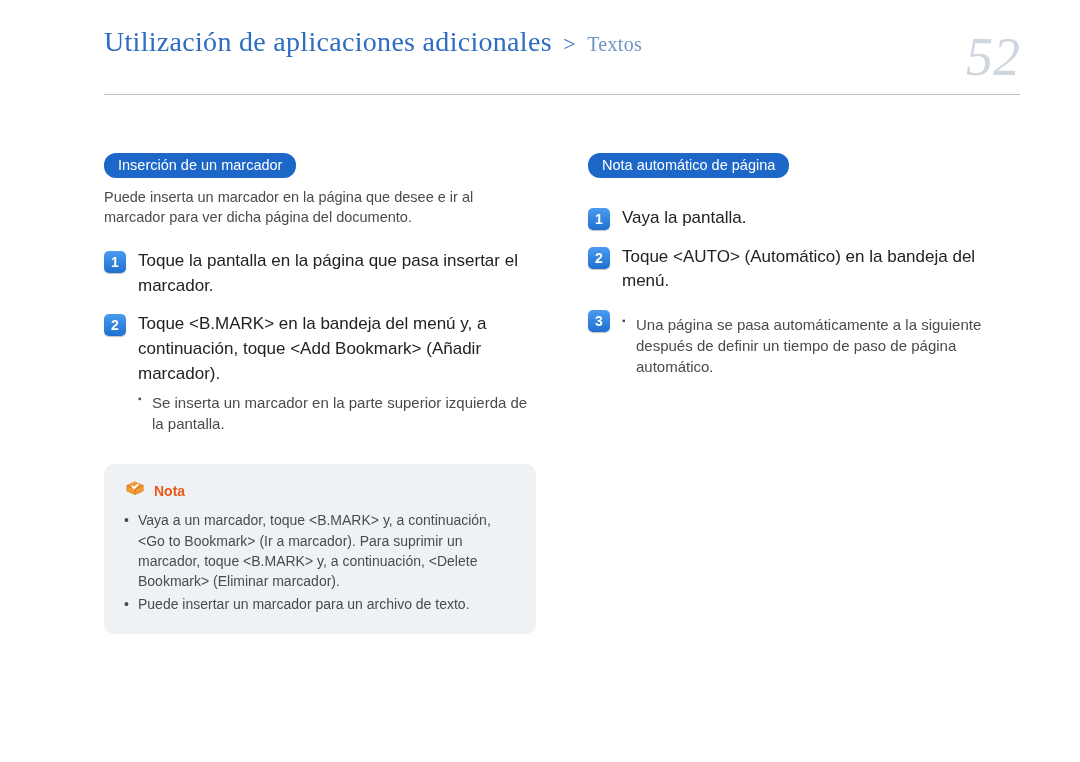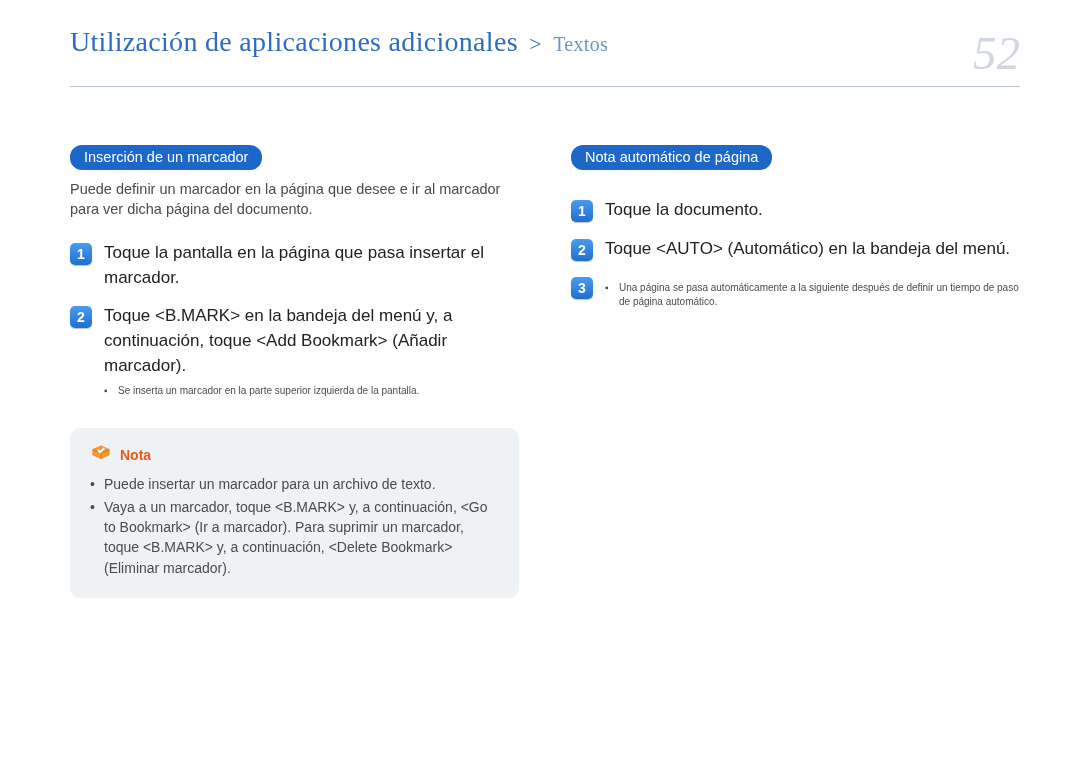--- a/index.html
+++ b/index.html
@@ -1,33 +1,33 @@
 <!DOCTYPE html>
 <html><head>
 <meta charset="utf-8">
 <style>
   * { box-sizing: border-box; margin: 0; padding: 0; }
   html, body { width: 1080px; height: 762px; font-family: Arial, Helvetica, sans-serif; background: #fff; }
-  .page { position: relative; width: 1080px; height: 762px; padding: 26px 60px 40px 70px; }
+  .page { position: relative; width: 1080px; height: 762px; padding: 26px 60px 40px 104px; }
   .header { display: flex; justify-content: space-between; align-items: flex-start; }
   .breadcrumb { font-family: Georgia, 'Times New Roman', serif; font-size: 28px; color: #2d6cc0; letter-spacing: 0.3px; }
   .breadcrumb .sep { font-size: 22px; padding: 0 4px; }
   .breadcrumb .sub { color: #6e95c6; font-size: 20px; }
-  .pagenum { font-family: Georgia, 'Times New Roman', serif; font-size: 47px; font-style: italic; color: #cfd6df; font-weight: 300; }
+  .pagenum { font-family: Georgia, 'Times New Roman', serif; font-size: 54px; font-style: italic; color: #cfd6df; font-weight: 300; }
   .hr { height: 1px; background: #b8c3d0; margin-top: 6px; margin-bottom: 58px; width: 100%; }
   .cols { display: flex; gap: 52px; }
   .col { flex: 1 1 0; }
   .section-pill { display: inline-block; background: #1c67c8; color: #fff; border-radius: 12px; padding: 4px 14px 5px; font-size: 14.5px; margin-bottom: 10px; }
   .intro { font-size: 14.5px; color: #4b4b4b; line-height: 1.35; margin-bottom: 22px; }
   .steps { list-style: none; }
   .steps > li { display: flex; align-items: flex-start; gap: 12px; margin-bottom: 14px; }
   .num-badge { flex: 0 0 auto; width: 22px; height: 22px; border-radius: 5px; background: linear-gradient(180deg,#4a9cf0,#1f6fd0); color: #fff; font-weight: bold; font-size: 14px; display: flex; align-items: center; justify-content: center; box-shadow: 0 1px 1px rgba(0,0,0,.25); margin-top: 2px; }
   .step-text { font-size: 17px; color: #222; line-height: 1.45; }
   .sublist { list-style: none; margin-top: 6px; }
-  .sublist > li { position: relative; padding-left: 14px; font-size: 10px; color: #4b4b4b; line-height: 1.4; margin-bottom: 4px; }
+  .sublist > li { position: relative; padding-left: 14px; font-size: 15px; color: #4b4b4b; line-height: 1.4; margin-bottom: 4px; }
   .sublist > li::before { content: "▪"; position: absolute; left: 0; top: 0; font-size: 10px; color: #4b4b4b; }
   .notebox { background: #eff2f5; border-radius: 10px; padding: 16px 20px 18px; margin-top: 26px; }
   .note-head { display: flex; align-items: center; gap: 8px; margin-bottom: 8px; }
   .note-icon { width: 22px; height: 22px; display:flex; align-items:center; justify-content:center; }
   .note-label { color: #e85a1a; font-weight: bold; font-size: 14px; text-align: right; }
   .note-list { list-style: none; }
   .note-list > li { position: relative; padding-left: 14px; font-size: 14px; color: #4b4b4b; line-height: 1.45; margin-bottom: 2px; }
   .note-list > li::before { content: "•"; position: absolute; left: 0; top: 0; color: #4b4b4b; }
 </style>
 </head>
@@ -42,21 +42,21 @@
       <span class="sub">Textos</span>
     </div>
     <div class="pagenum">52</div>
   </div>
   <div class="hr"></div>
 
   <div class="cols">
 
     <div class="col">
       <div class="section-pill">Inserción de un marcador</div>
-      <p class="intro">Puede definir un marcador en la página que desee e ir al marcador para ver dicha página del documento.</p>
+      <p class="intro">Puede inserta un marcador en la página que desee e ir al marcador para ver dicha página del documento.</p>
 
       <ul class="steps">
         <li>
           <div class="num-badge">1</div>
           <div class="step-text">Toque la pantalla en la página que pasa insertar el marcador.</div>
         </li>
         <li>
           <div class="num-badge">2</div>
           <div style="flex:1">
             <div class="step-text">Toque &lt;B.MARK&gt; en la bandeja del menú y, a continuación, toque &lt;Add Bookmark&gt; (Añadir marcador).</div>
@@ -72,34 +72,34 @@
           <span class="note-icon">
             <svg width="22" height="22" viewBox="0 0 24 24">
               <path d="M3 6 L12 2 L21 6 L21 12 L12 16 L3 12 Z" fill="#f39a35" stroke="#e07b1a" stroke-width="0.6"></path>
               <path d="M3 6 L12 10 L21 6 M12 10 L12 16" fill="none" stroke="#c96a12" stroke-width="0.8"></path>
               <path d="M9 7 L11 9 L15 5" fill="none" stroke="#ffffff" stroke-width="2" stroke-linecap="round" stroke-linejoin="round"></path>
             </svg>
           </span>
           <span class="note-label">Nota</span>
         </div>
         <ul class="note-list">
+          <li>Vaya a un marcador, toque &lt;B.MARK&gt; y, a continuación, &lt;Go to Bookmark&gt; (Ir a marcador). Para suprimir un marcador, toque &lt;B.MARK&gt; y, a continuación, &lt;Delete Bookmark&gt; (Eliminar marcador).</li>
           <li>Puede insertar un marcador para un archivo de texto.</li>
-          <li>Vaya a un marcador, toque &lt;B.MARK&gt; y, a continuación, &lt;Go to Bookmark&gt; (Ir a marcador). Para suprimir un marcador, toque &lt;B.MARK&gt; y, a continuación, &lt;Delete Bookmark&gt; (Eliminar marcador).</li>
         </ul>
       </div>
     </div>
 
     <div class="col">
       <div class="section-pill">Nota automático de página</div>
       <div style="height:18px"></div>
 
       <ul class="steps">
         <li>
           <div class="num-badge">1</div>
-          <div class="step-text">Toque la documento.</div>
+          <div class="step-text">Vaya la pantalla.</div>
         </li>
         <li>
           <div class="num-badge">2</div>
           <div class="step-text">Toque &lt;AUTO&gt; (Automático) en la bandeja del menú.</div>
         </li>
         <li>
           <div class="num-badge">3</div>
           <div style="flex:1">
             <ul class="sublist">
               <li>Una página se pasa automáticamente a la siguiente después de definir un tiempo de paso de página automático.</li>

